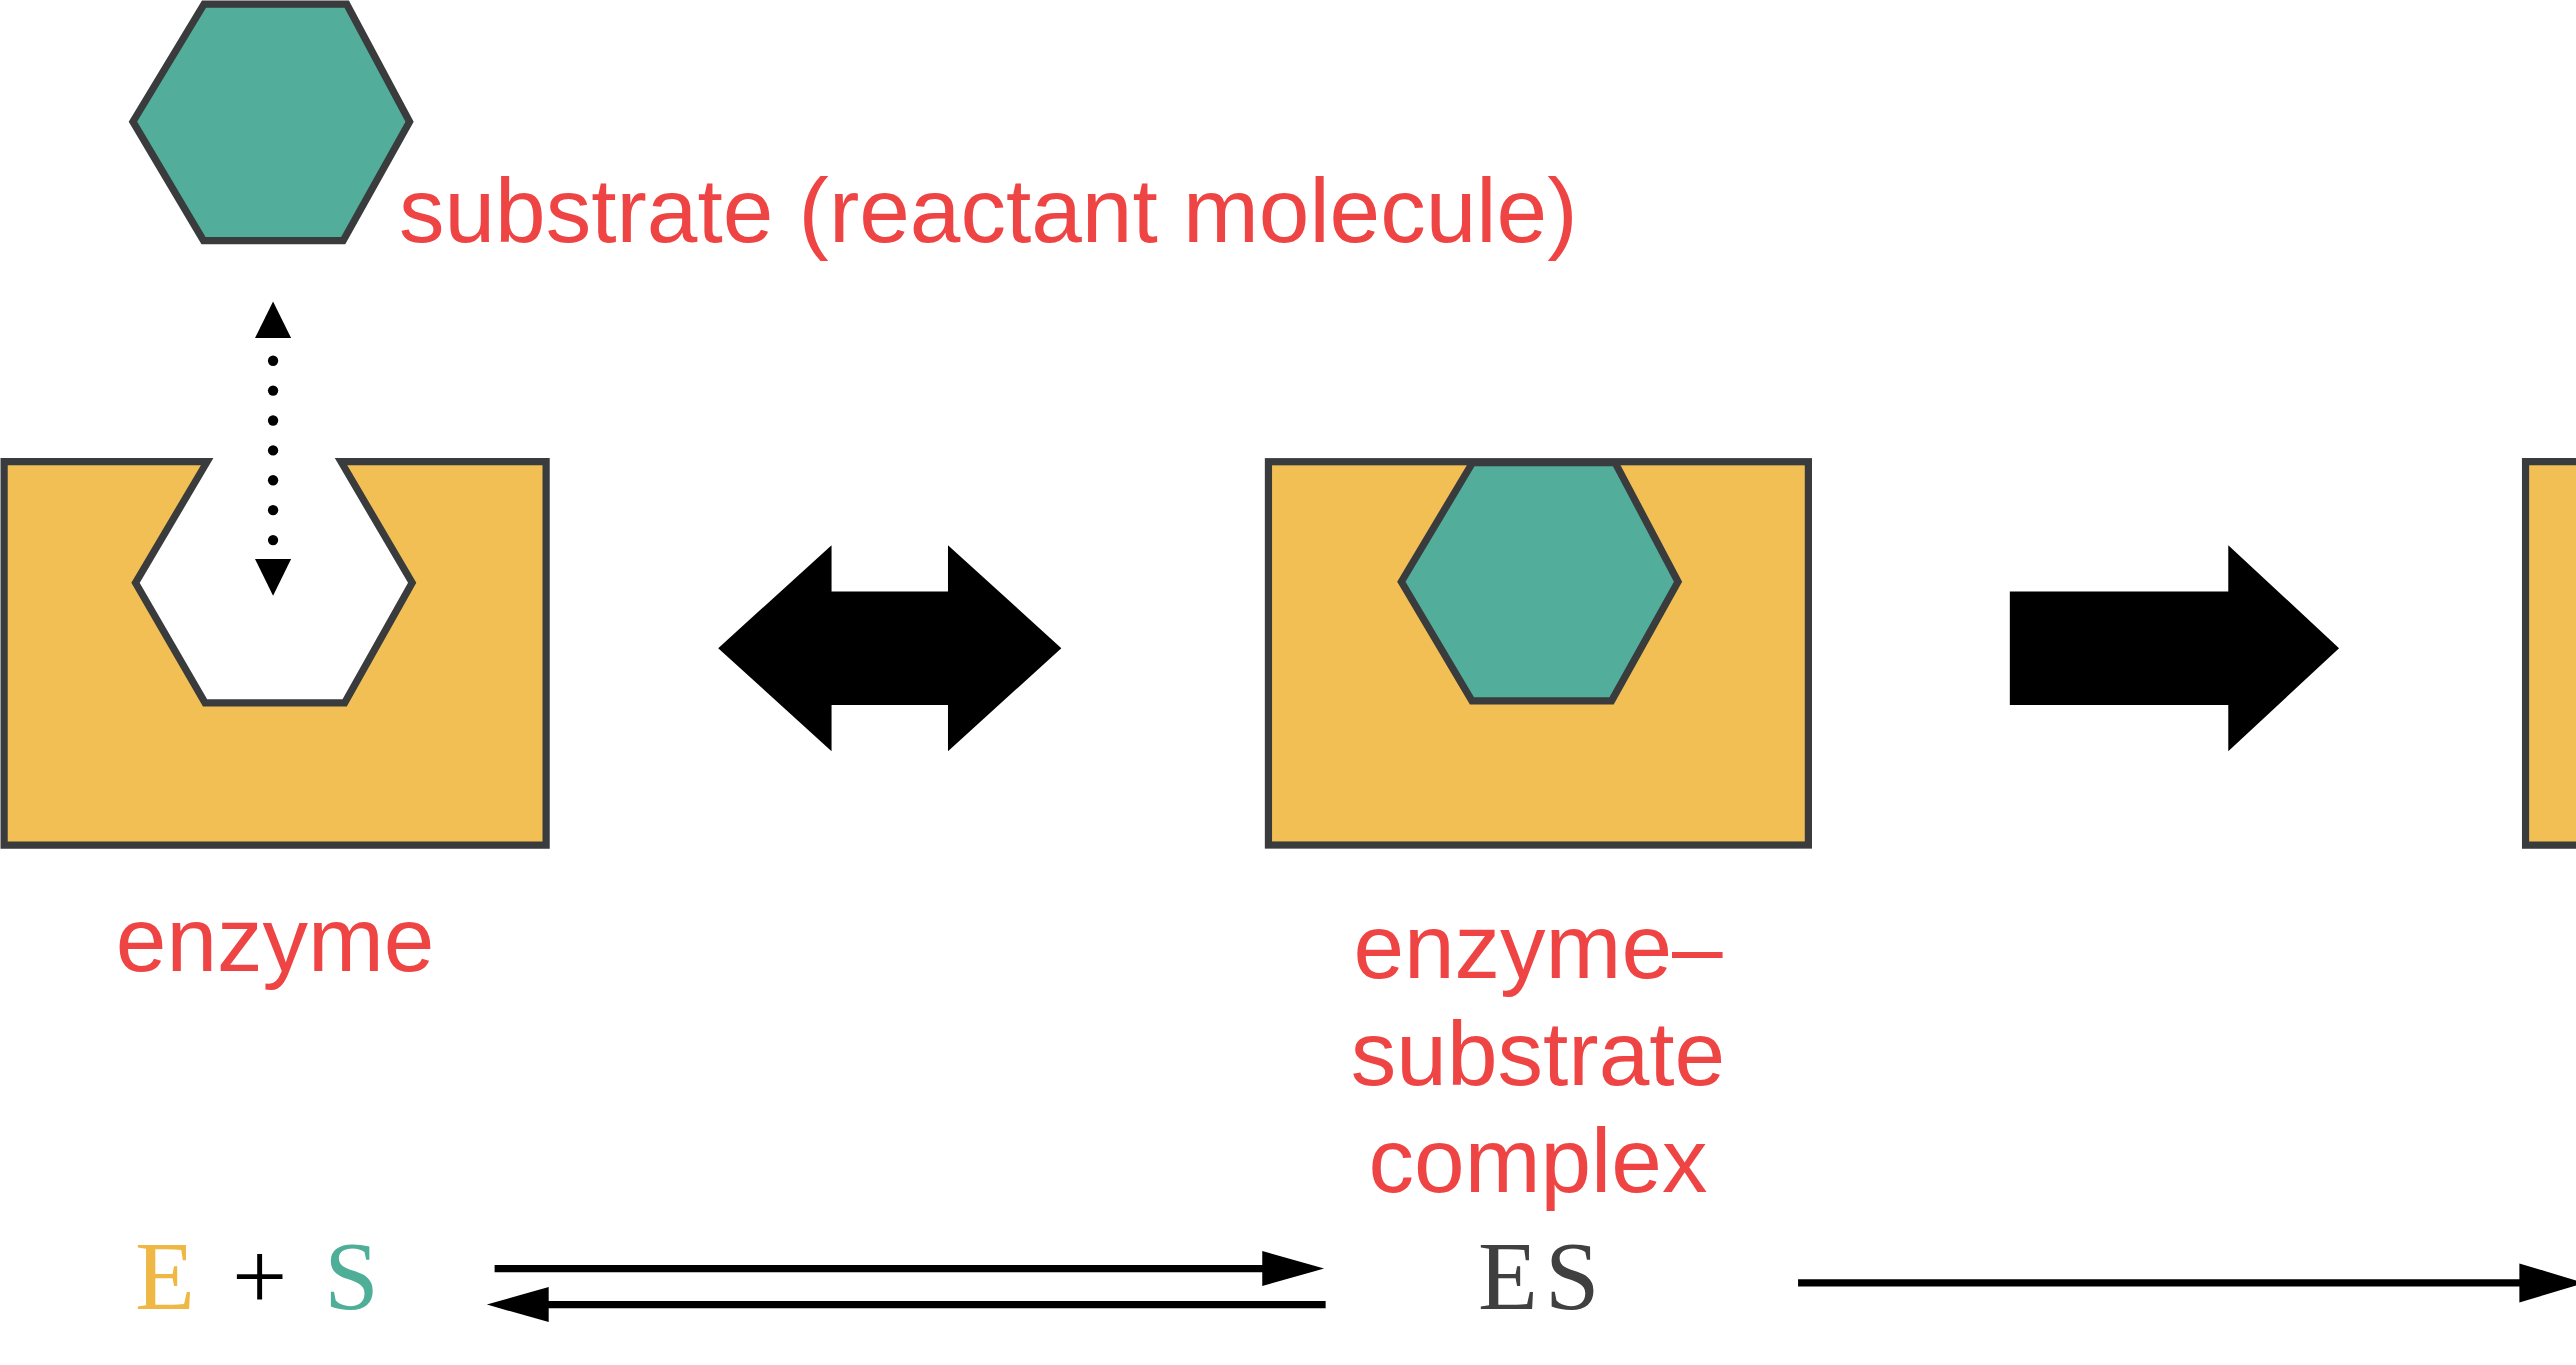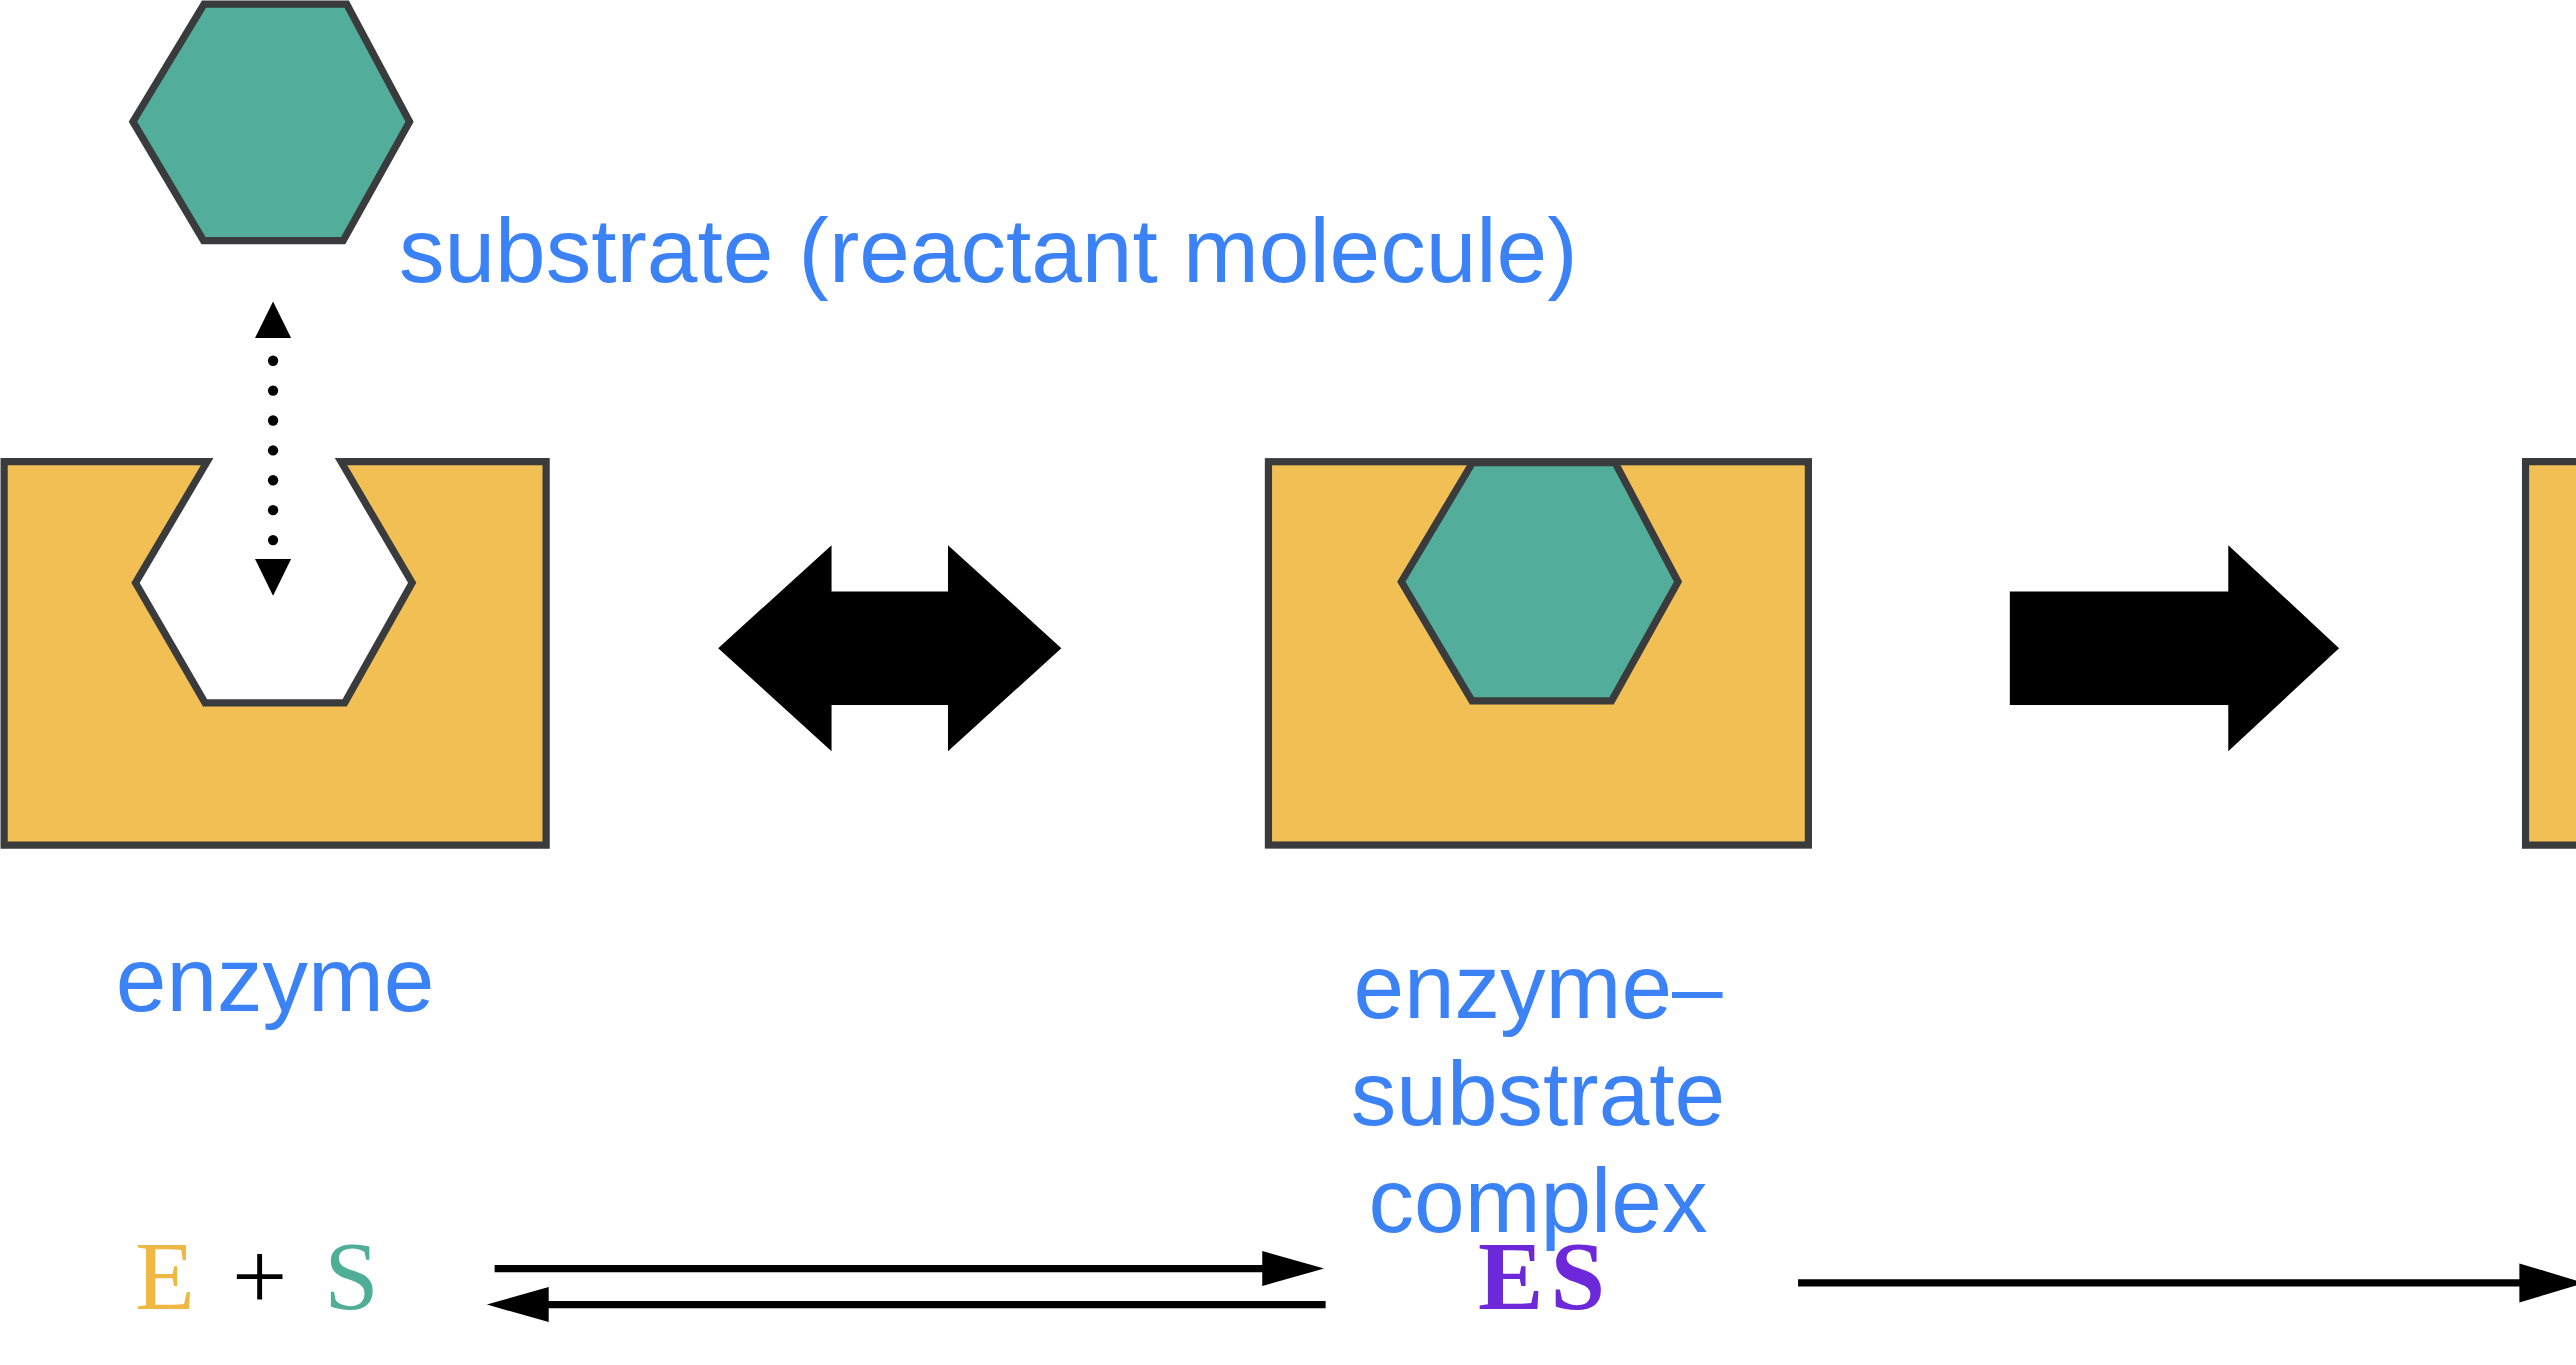--- a/index.html
+++ b/index.html
@@ -6,41 +6,40 @@
   .canvas{
     position:relative;
     width:3506px;height:1366px;
     background:#ffffff;
     overflow:hidden;
     font-family:"Liberation Sans",sans-serif;
   }
   .canvas svg{position:absolute;left:0;top:0;}
   .label{
     position:absolute;
-    color:#3b82f6;
+    color:#ef4444;
     font-size:91px;
     line-height:1;
     white-space:nowrap;
-    margin-top:40px;
   }
   .label.centered{text-align:center;white-space:normal;}
   .complex-label{line-height:107px;}
   .eq{
     position:absolute;
     font-family:"Liberation Serif",serif;
     font-size:98px;
     line-height:1;
     display:flex;
     gap:37px;
     white-space:pre;
   }
   .es-spacing{letter-spacing:7.2px;}
   .c-gold{color:#efb845;}
   .c-teal{color:#4fae97;}
-  .c-blue{color:#6d28d9;font-weight:bold;}
+  .c-blue{color:#404040;}
   .c-black{color:#000000;}
   .shape-outline{stroke:#3a3b3d;stroke-width:14;stroke-linejoin:miter;}
   .thin-arrow{stroke:#000000;stroke-width:14;}
 </style>
 </head>
 <body>
 
 <div class="canvas">
 
   <svg width="3506" height="1366" viewBox="0 0 6805 2651">

